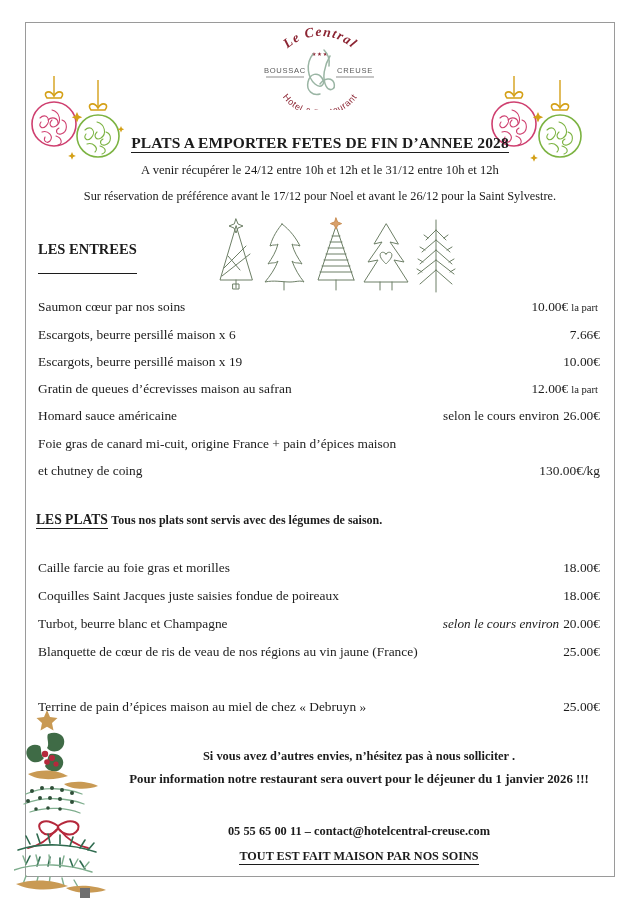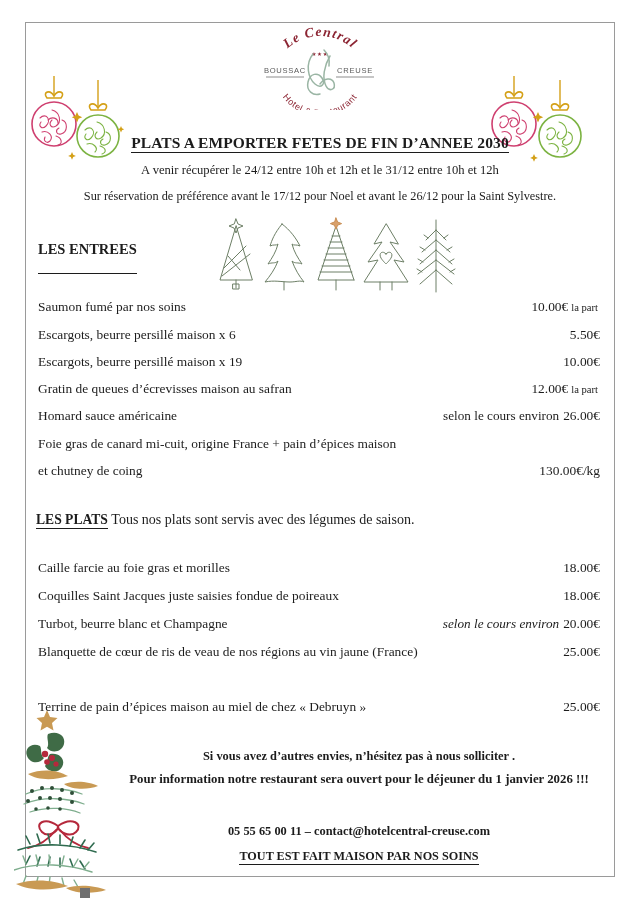--- a/index.html
+++ b/index.html
@@ -107,22 +107,22 @@
     top: 512px;
     font-size: 13.6px;
   }
   #head-plats .bold-ul {
     font-weight: bold;
     border-bottom: 1.5px solid #1c1c1c;
     padding-bottom: 1px;
     margin-top: 44px;
   }
   #head-plats .plain {
-    font-weight: normal;
-    font-size: 14px;
+    font-weight: bold;
+    font-size: 12px;
   }
 
   
   .row {
     position: absolute;
     left: 38px;
     width: 562px;
     font-size: 13.4px;
     white-space: nowrap;
   }
@@ -392,42 +392,42 @@
       <path d="M 52 190 C 66 186 82 188 92 192 C 80 196 62 196 52 190 Z"></path>
     </g>
 
     <rect x="66" y="190" width="10" height="14" fill="#6f6f6f"></rect>
   </svg>
 </div>
 
 <div id="content">
 
   <div class="title">
-    <span>PLATS A EMPORTER FETES DE FIN D’ANNEE 2030</span>
+    <span>PLATS A EMPORTER FETES DE FIN D’ANNEE 2028</span>
   </div>
 
   <div class="subline" id="subline-1">A venir récupérer le 24/12 entre 10h et 12h et le 31/12 entre 10h et 12h</div>
 
   <div class="subline" id="subline-2">Sur réservation de préférence avant le 17/12 pour Noel et avant le 26/12 pour la Saint Sylvestre.</div>
 
   <div class="section-head" id="head-entrees">
     <span class="ul">LES ENTREES</span>
   </div>
 
   <div class="row has-unit" style="top:299px;">
-    <span class="name">Saumon fumé par nos soins</span>
+    <span class="name">Saumon cœur par nos soins</span>
     <span class="price-wrap">
       <span class="price">10.00€</span><span class="unit">la part</span>
     </span>
   </div>
 
   <div class="row" style="top:327px;">
     <span class="name">Escargots, beurre persillé maison  x 6</span>
     <span class="price-wrap">
-      <span class="price">5.50€</span>
+      <span class="price">7.66€</span>
     </span>
   </div>
 
   <div class="row" style="top:354px;">
     <span class="name">Escargots, beurre persillé maison  x 19</span>
     <span class="price-wrap">
       <span class="price">10.00€</span>
     </span>
   </div>
 

